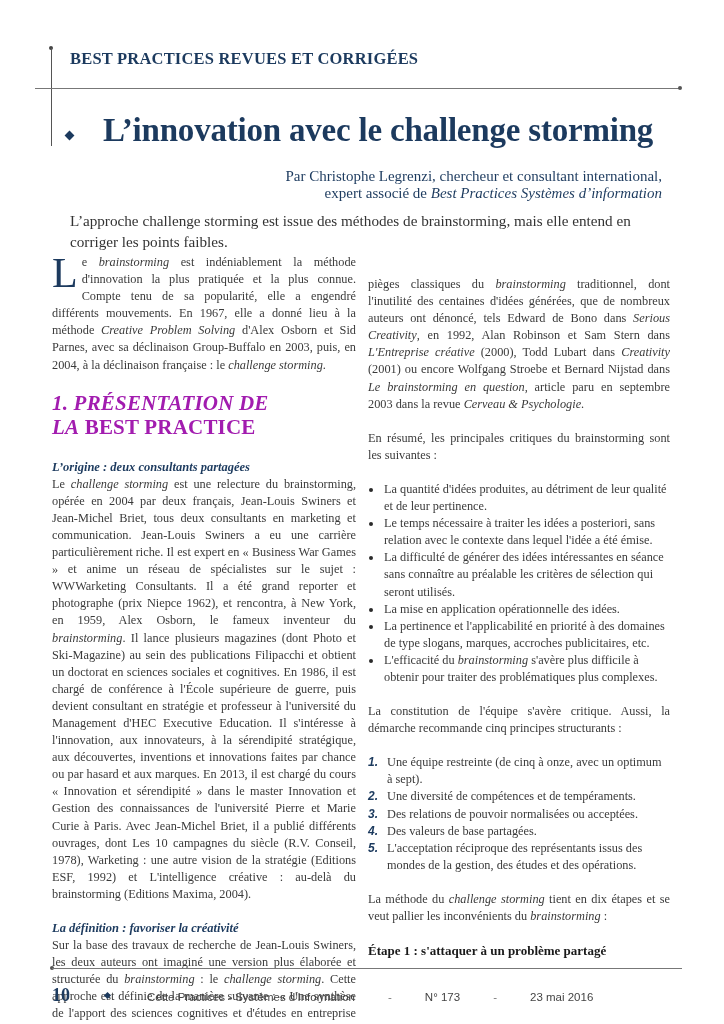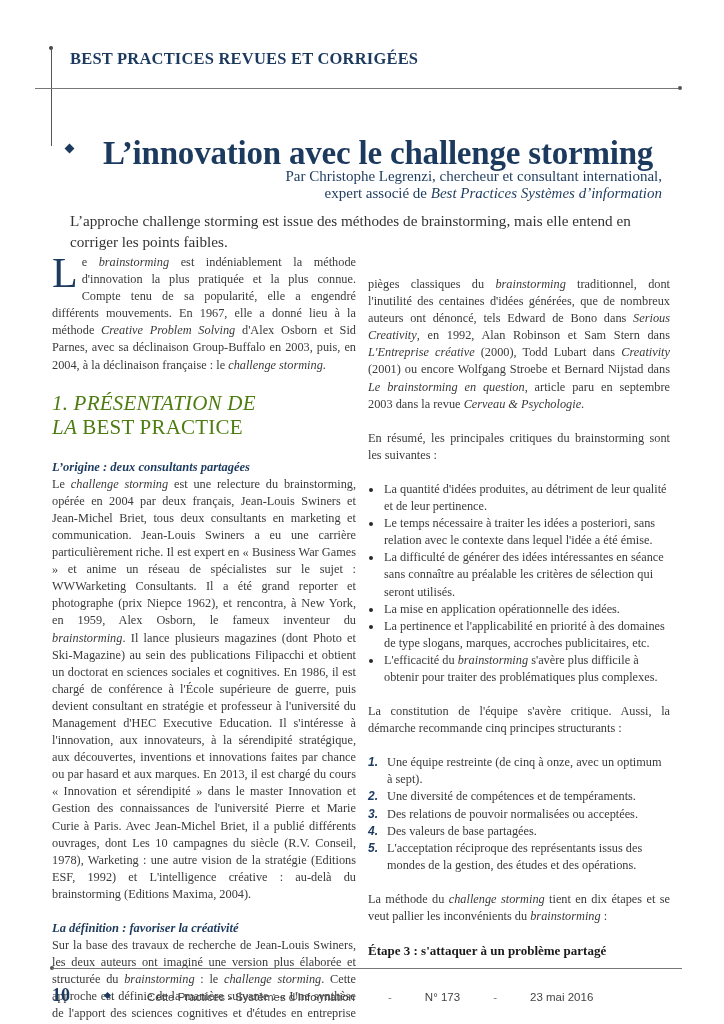--- a/index.html
+++ b/index.html
@@ -7,38 +7,38 @@
   body { position: relative; font-family: "Liberation Serif", "DejaVu Serif", serif; color: #3a3a3a; }
 
   
   .vrule { position: absolute; left: 51px; top: 48px; width: 1px; height: 98px; background: #555; }
   .vrule-dot { position: absolute; left: 49px; top: 46px; width: 4px; height: 4px; border-radius: 50%; background: #444; }
   .hrule { position: absolute; left: 35px; top: 88px; width: 646px; height: 1px; background: #777; }
   .hrule-dot { position: absolute; left: 678px; top: 86px; width: 4px; height: 4px; border-radius: 50%; background: #555; }
 
   .section-kicker { position: absolute; left: 70px; top: 49px; font-size: 16.5px; font-weight: bold; color: #1c3a5e; letter-spacing: 0.2px; }
 
-  .title-row { position: absolute; left: 66px; top: 135px; display: flex; }
+  .title-row { position: absolute; left: 66px; top: 112px; display: flex; align-items: center; }
   .title-bullet { width: 7px; height: 7px; background: #1c3a5e; transform: rotate(45deg); margin-right: 30px; margin-top: 10px; }
   .title { font-size: 33px; font-weight: bold; color: #1c3a5e; letter-spacing: -0.2px; }
 
   .byline { position: absolute; right: 62px; top: 168px; text-align: right; font-size: 15px; color: #1c3a5e; line-height: 17px; }
   .byline i { font-style: italic; }
 
   .lede { position: absolute; left: 70px; top: 210px; width: 594px; font-size: 15.2px; line-height: 21px; color: #333; }
 
   .col { position: absolute; top: 254px; font-size: 12.3px; line-height: 17.1px; color: #3a3a3a; text-align: justify; }
   .col-left { left: 52px; width: 304px; }
   .col-right { left: 368px; width: 302px; margin-top: 22px; }
 
   .p { margin-bottom: 17px; }
   .p:last-child { margin-bottom: 0; }
   .dropcap { float: left; font-size: 42px; line-height: 34px; color: #1c3a5e; margin: 2px 4px 0 0; font-family: "Liberation Serif", serif; }
 
-  .h1 { font-size: 21px; font-weight: normal; color: #4d7c0f; line-height: 24px; margin-top: 13px; margin-bottom: 20px; letter-spacing: 0.2px; }
+  .h1 { font-size: 21px; font-weight: bold; color: #a21caf; line-height: 24px; margin-top: 13px; margin-bottom: 20px; letter-spacing: 0.2px; }
   .h1 i { font-style: italic; }
   .h2 { font-size: 12.5px; font-weight: bold; font-style: italic; color: #1c3a5e; line-height: 17px; }
   .h2.spaced { margin-bottom: 17px; }
   .h3 { font-size: 13px; font-weight: bold; color: #1a1a1a; line-height: 17px; }
 
   ul.bullets { list-style: none; margin-bottom: 17px; text-align: left; }
   ul.bullets li { position: relative; padding-left: 16px; }
   ul.bullets li::before { content: ""; position: absolute; left: 1px; top: 7px; width: 4px; height: 4px; border-radius: 50%; background: #2a2a2a; }
 
   ol.nums { list-style: none; margin-bottom: 17px; text-align: left; }
@@ -111,21 +111,21 @@
   <ol class="nums">
     <li><span class="n">1.</span><span>Une équipe restreinte (de cinq à onze, avec un optimum à sept).</span></li>
     <li><span class="n">2.</span><span>Une diversité de compétences et de tempéraments.</span></li>
     <li><span class="n">3.</span><span>Des relations de pouvoir normalisées ou acceptées.</span></li>
     <li><span class="n">4.</span><span>Des valeurs de base partagées.</span></li>
     <li><span class="n">5.</span><span>L'acceptation réciproque des représentants issus des mondes de la gestion, des études et des opérations.</span></li>
   </ol>
 
   <p class="p"><span>La méthode du </span><i>challenge storming</i><span> tient en dix étapes et se veut pallier les inconvénients du </span><i>brainstorming</i><span> :</span></p>
 
-  <h4 class="h3">Étape 3 : s'attaquer à un problème partagé</h4>
+  <h4 class="h3">Étape 1 : s'attaquer à un problème partagé</h4>
 
 </div>
 
 <div class="frule-dot"></div>
 <div class="frule"></div>
 <div class="footer">
   <span class="pg">10</span>
   <span class="diamond"></span>
   <span>Cette Practices - Systèmes d'Information</span>
   <span class="sep">-</span>

